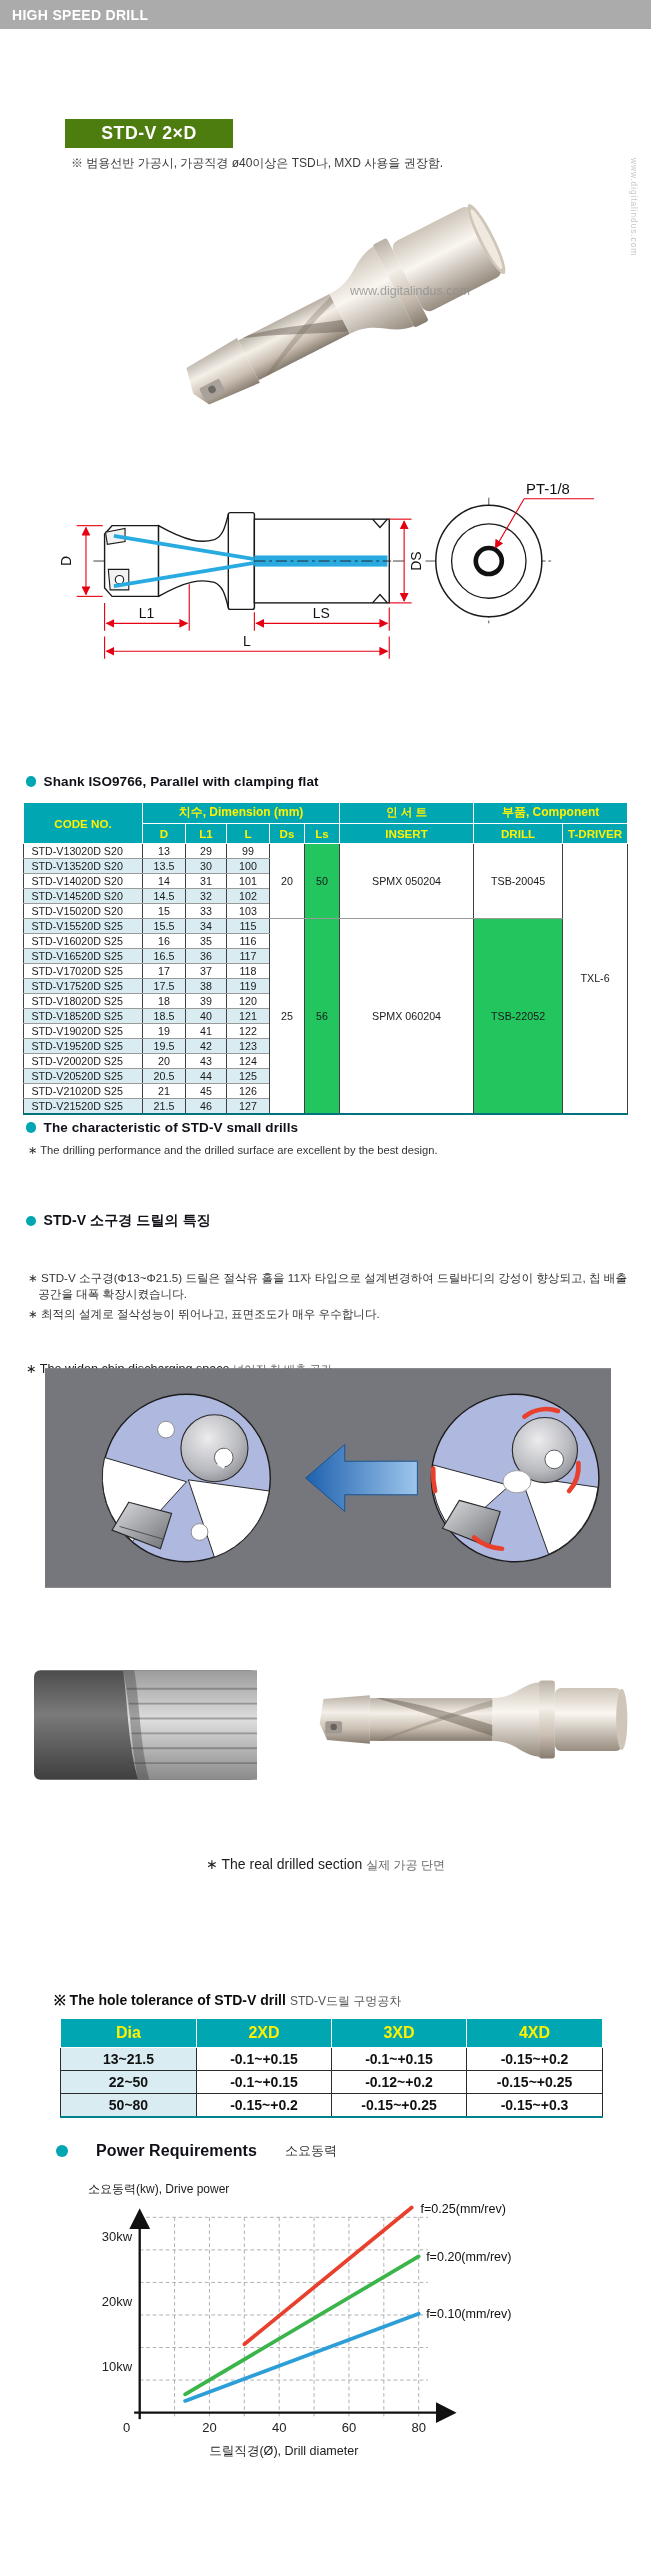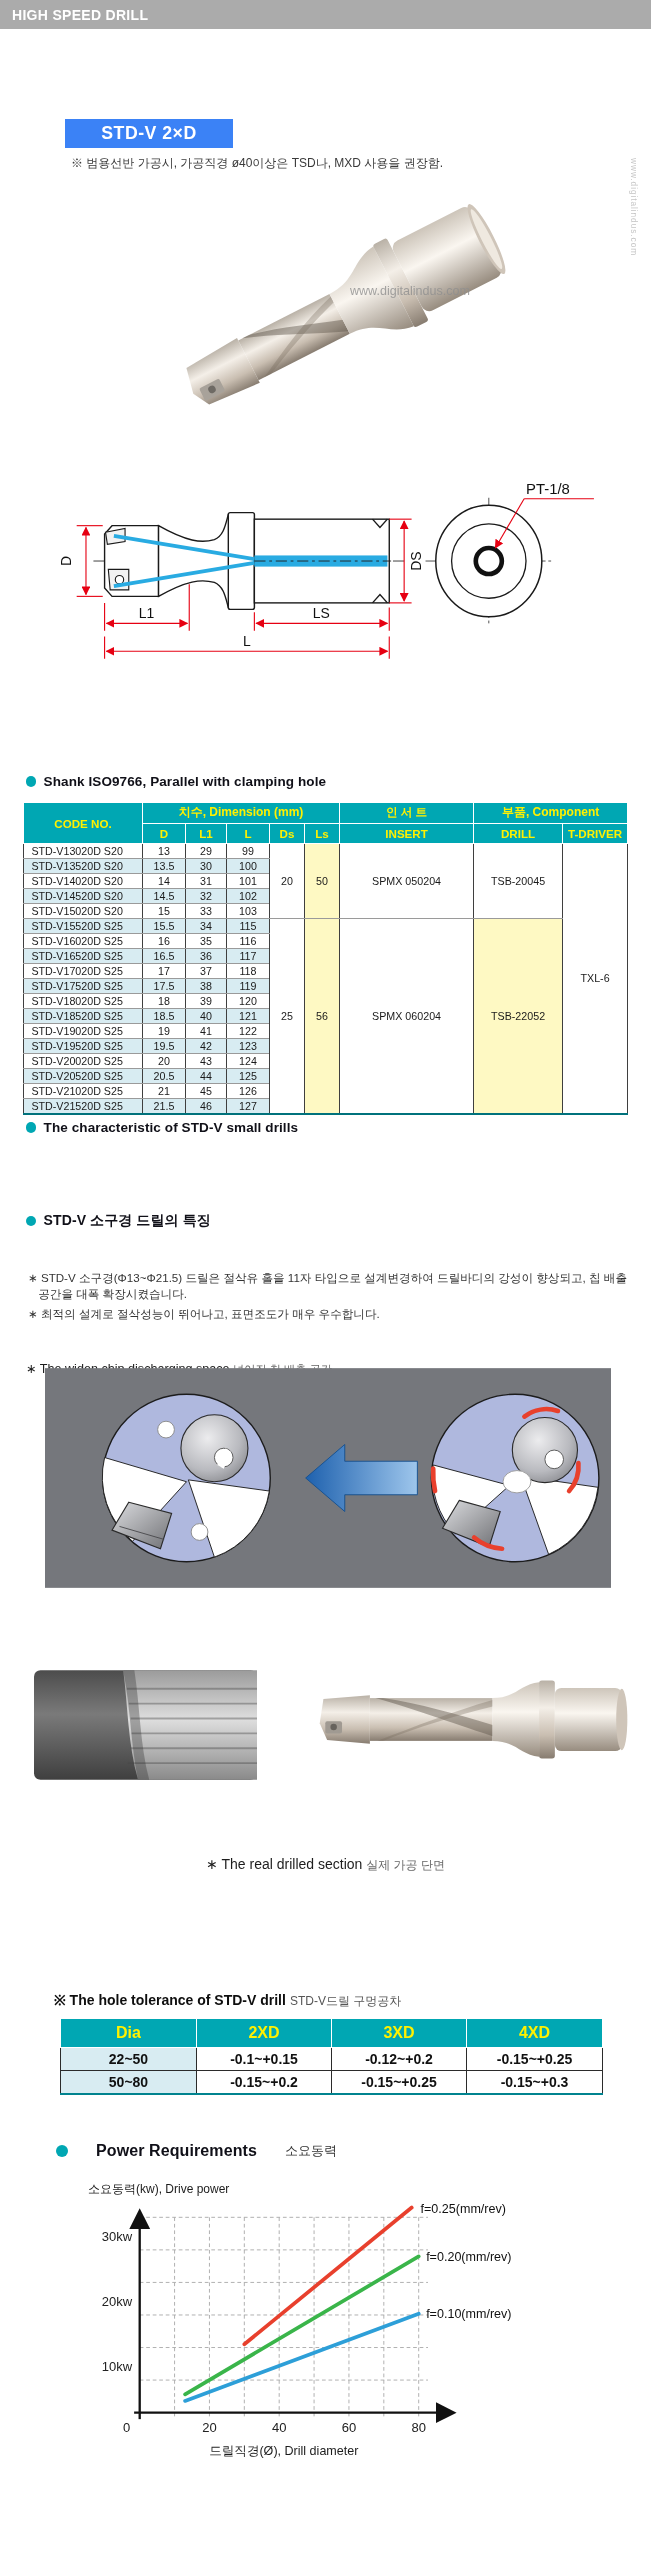--- a/index.html
+++ b/index.html
@@ -7,21 +7,21 @@
   body { width:651px; height:2576px; position:relative; overflow:hidden;
          font-family:"Liberation Sans", sans-serif; color:#222; }
   .abs { position:absolute; }
 
   
   .topbar { left:0; top:0; width:651px; height:29px; background:#ABABAB;
             display:flex; align-items:center; padding-left:12px; }
   .topbar span { color:#fff; font-size:14px; font-weight:bold; letter-spacing:0.3px; }
 
   
-  .badge { left:65px; top:119px; width:168px; height:29px; background:#3b82f6;
+  .badge { left:65px; top:119px; width:168px; height:29px; background:#4d7c0f;
            display:flex; align-items:center; justify-content:center; }
   .badge span { color:#fff; font-size:17.7px; font-weight:bold; letter-spacing:0.5px; }
   .note { left:71px; top:155px; font-size:12px; color:#3a3a3a; }
 
   .vwm { left:629px; top:158px; font-size:8.4px; color:#c6c6c6; writing-mode:vertical-rl; letter-spacing:0.9px; }
 
   
   .sec-h { display:flex; align-items:center; gap:7.4px; }
   .dot { width:10.2px; height:10.2px; border-radius:50%; background:#00A7B3; flex:0 0 auto; }
   .sec-h b { font-size:13.5px; color:#101018; letter-spacing:0.1px; }
@@ -40,21 +40,21 @@
   .spec th { background:#00A7B3; color:#FFF100; border:0.9px solid #fff;
              font-size:11.6px; font-weight:bold; height:20.5px; }
   .spec th.grp { font-size:12px; }
   .spec td { border-left:0.9px solid #3f3f3f; border-right:0.9px solid #3f3f3f;
              border-top:0.9px solid #9a9a9a; border-bottom:0.9px solid #9a9a9a;
              font-size:10.7px; color:#1a1a1a; height:15px; text-align:center;
              vertical-align:middle; }
   .spec td.code { text-align:left; padding-left:7.4px; }
   .spec tbody tr:nth-child(even) { background:#D8ECF2; }
   .spec td.mw { background:#fff; }
-  .spec td.mb { background:#fef9c3; }
+  .spec td.mb { background:#22c55e; }
   .spec tr.g2f > td { border-top:1.9px solid #161616; }
 
   
   .tol { left:60px; top:2018px; width:542px; border-bottom:2.8px solid #00838F; }
   .tol th { background:#00A7B3; color:#FFF100; border:1.4px solid #fff;
             font-size:16px; font-weight:bold; height:29px; }
   .tol td { border:0.9px solid #2b2b2b; font-size:14px; font-weight:700; color:#111;
             height:23px; text-align:center; background:#fff; }
   .tol td.dia { background:#D8ECF2; }
   .tol-h b { font-size:14px; color:#0e0e0e; }
@@ -174,21 +174,21 @@
     <text x="137" y="176" text-anchor="middle">L1</text>
     <text x="325" y="176" text-anchor="middle">LS</text>
     <text x="245" y="206" text-anchor="middle">L</text>
     <text transform="rotate(-90 432 115)" x="432" y="115" text-anchor="middle">DS</text>
     <text x="545" y="43" font-size="16">PT-1/8</text>
   </g>
 </svg>
 
 <div class="abs sec-h" style="left:26px; top:774px;">
   <span class="dot"></span>
-  <b>Shank ISO9766, Parallel with clamping hole</b>
+  <b>Shank ISO9766, Parallel with clamping flat</b>
 </div>
 
 <table class="abs spec">
   <colgroup>
       <col style="width:119px">
       <col style="width:43px">
       <col style="width:41px">
       <col style="width:43px">
       <col style="width:35px">
       <col style="width:35px">
@@ -333,20 +333,21 @@
         <td>127</td>
       </tr>
   </tbody>
 </table>
 
 <div class="abs sec-h" style="left:26px; top:1120px;">
   <span class="dot"></span>
   <b>The characteristic of STD-V small drills</b>
 </div>
 <div class="abs bullets" style="left:28px; top:1143px;">
+  <div>∗ The drilling performance and the drilled surface are excellent by the best design.</div>
 </div>
 
 <div class="abs sec-h" style="left:26px; top:1212px;">
   <span class="dot"></span>
   <b style="font-size:14px;">STD-V 소구경 드릴의 특징</b>
 </div>
 <div class="abs bullets" style="left:28px; top:1237px; font-size:11.6px;margin-top:33px;">
   <div>∗ STD-V 소구경(Φ13~Φ21.5) 드릴은 절삭유 홀을 11자 타입으로 설계변경하여 드릴바디의 강성이 향상되고, 칩 배출 공간을 대폭 확장시켰습니다.</div>
   <div>∗ 최적의 설계로 절삭성능이 뛰어나고, 표면조도가 매우 우수합니다.</div>
 </div>
@@ -467,20 +468,26 @@
   <thead>
     <tr>
       <th>Dia</th>
       <th>2XD</th>
       <th>3XD</th>
       <th>4XD</th>
     </tr>
   </thead>
   <tbody>
     <tr>
+      <td class="dia">13~21.5</td>
+      <td>-0.1~+0.15</td>
+      <td>-0.1~+0.15</td>
+      <td>-0.15~+0.2</td>
+    </tr>
+    <tr>
       <td class="dia">22~50</td>
       <td>-0.1~+0.15</td>
       <td>-0.12~+0.2</td>
       <td>-0.15~+0.25</td>
     </tr>
     <tr>
       <td class="dia">50~80</td>
       <td>-0.15~+0.2</td>
       <td>-0.15~+0.25</td>
       <td>-0.15~+0.3</td>

